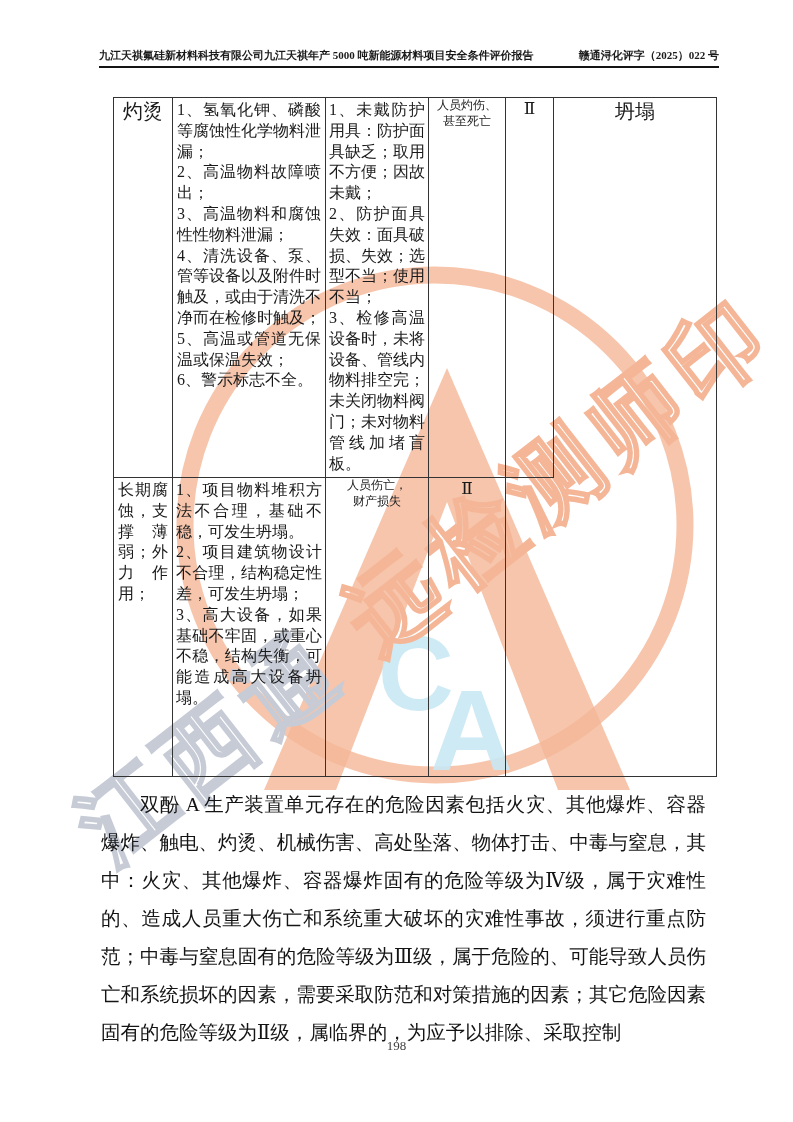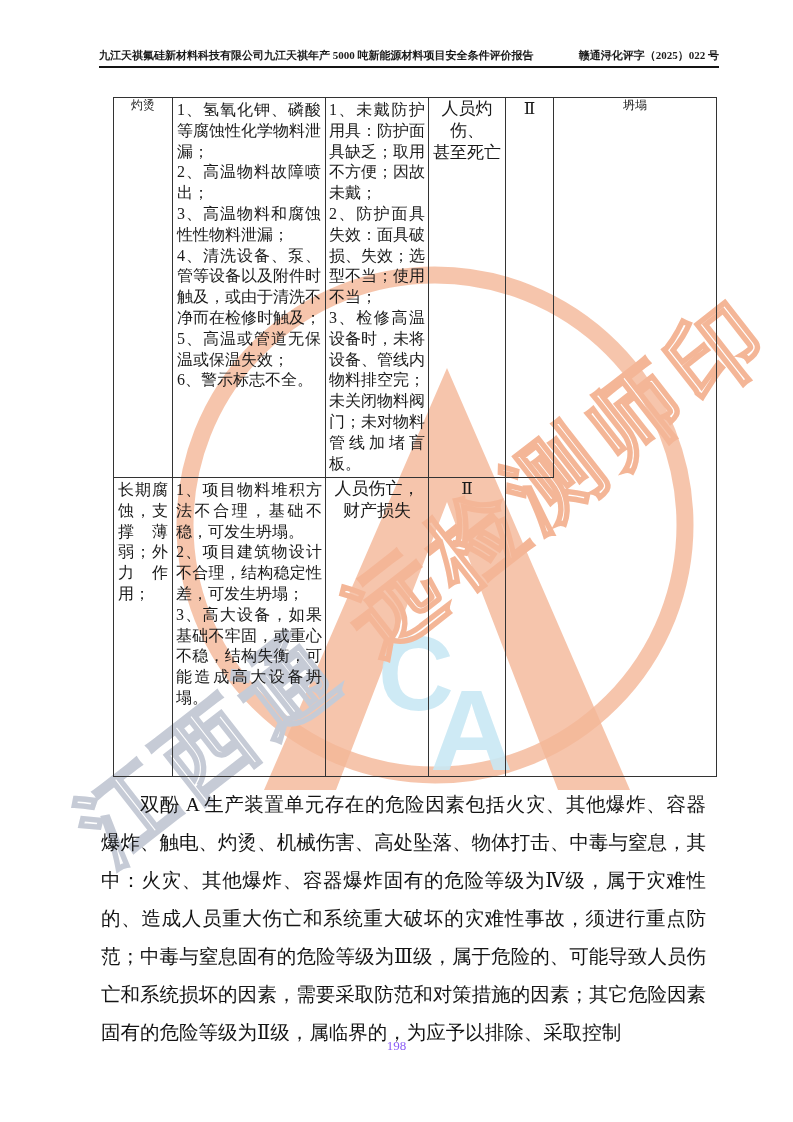--- a/index.html
+++ b/index.html
@@ -36,32 +36,32 @@
     font-size:16px;line-height:1.3;
   }
   .cell:nth-child(6n){border-right:none;}
   .cell.row2{border-bottom:none;}
   .cell .txt{white-space:pre-line;text-align:justify;width:100%;}
   .cell.center{justify-content:center;}
   .cell.center .txt{text-align:center;}
   .cell.causes{padding:2px 4px;}
   .cell.conditions{padding:2px 3px;}
   .cell.measures{padding:2px 3px;font-size:15.5px;}
-  .cell.hazard{font-size:12px;font-family:Liberation Serif, serif;}
+  .cell.hazard{font-size:20px;font-family:Liberation Serif, serif;}
   .cell.level{font-size:17px;}
-  .cell.consequence{font-size:17px;}
+  .cell.consequence{font-size:12px;}
   .paragraph{
     position:absolute;left:101px;top:786px;width:605px;
     font-size:19.5px;line-height:38px;
     text-align:justify;text-indent:2em;
     color:#141414;
   }
   .page-number{
     position:absolute;left:0;top:1038px;width:793px;
-    text-align:center;font-size:13px;color:#8b5cf6;
+    text-align:center;font-size:13px;color:#404040;
   }
 </style>
 </head>
 <body>
 
 <div class="page">
 
   <svg class="wm" viewBox="0 0 793 1122" xmlns="http://www.w3.org/2000/svg">
 
     <circle cx="435" cy="525" r="250" fill="none" stroke-width="17" opacity="0.8" stroke="#f4b697"></circle>

